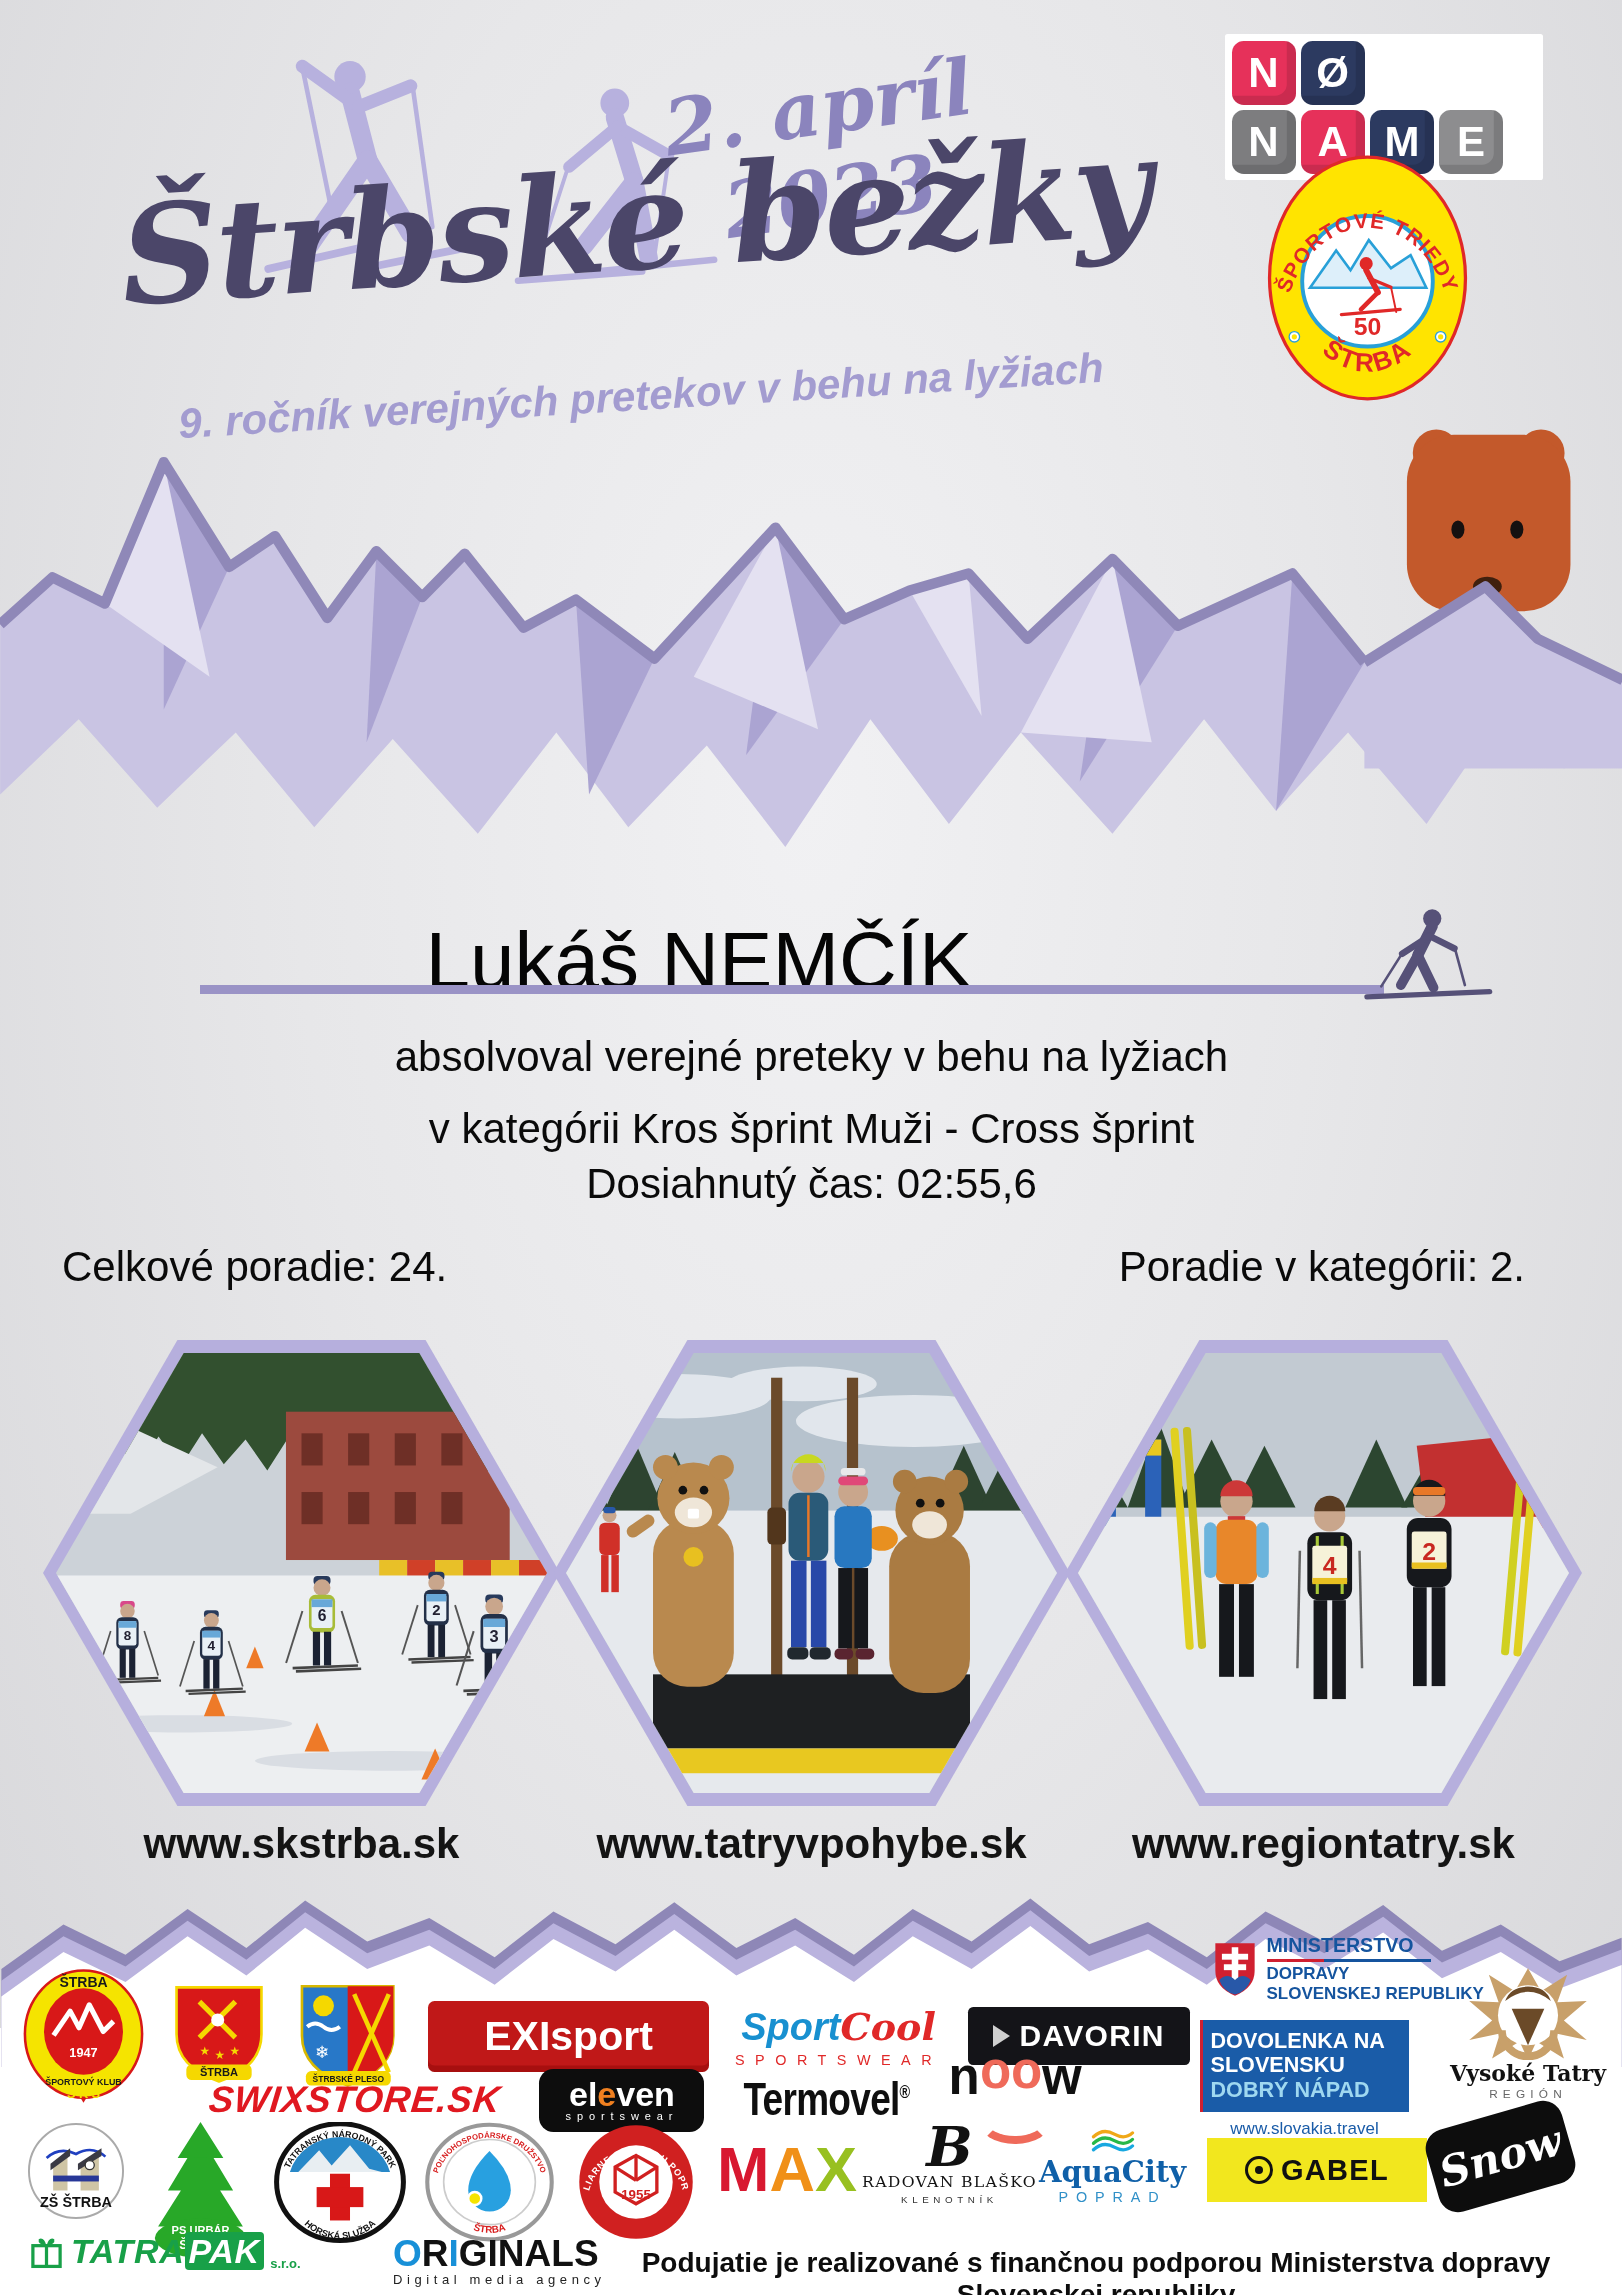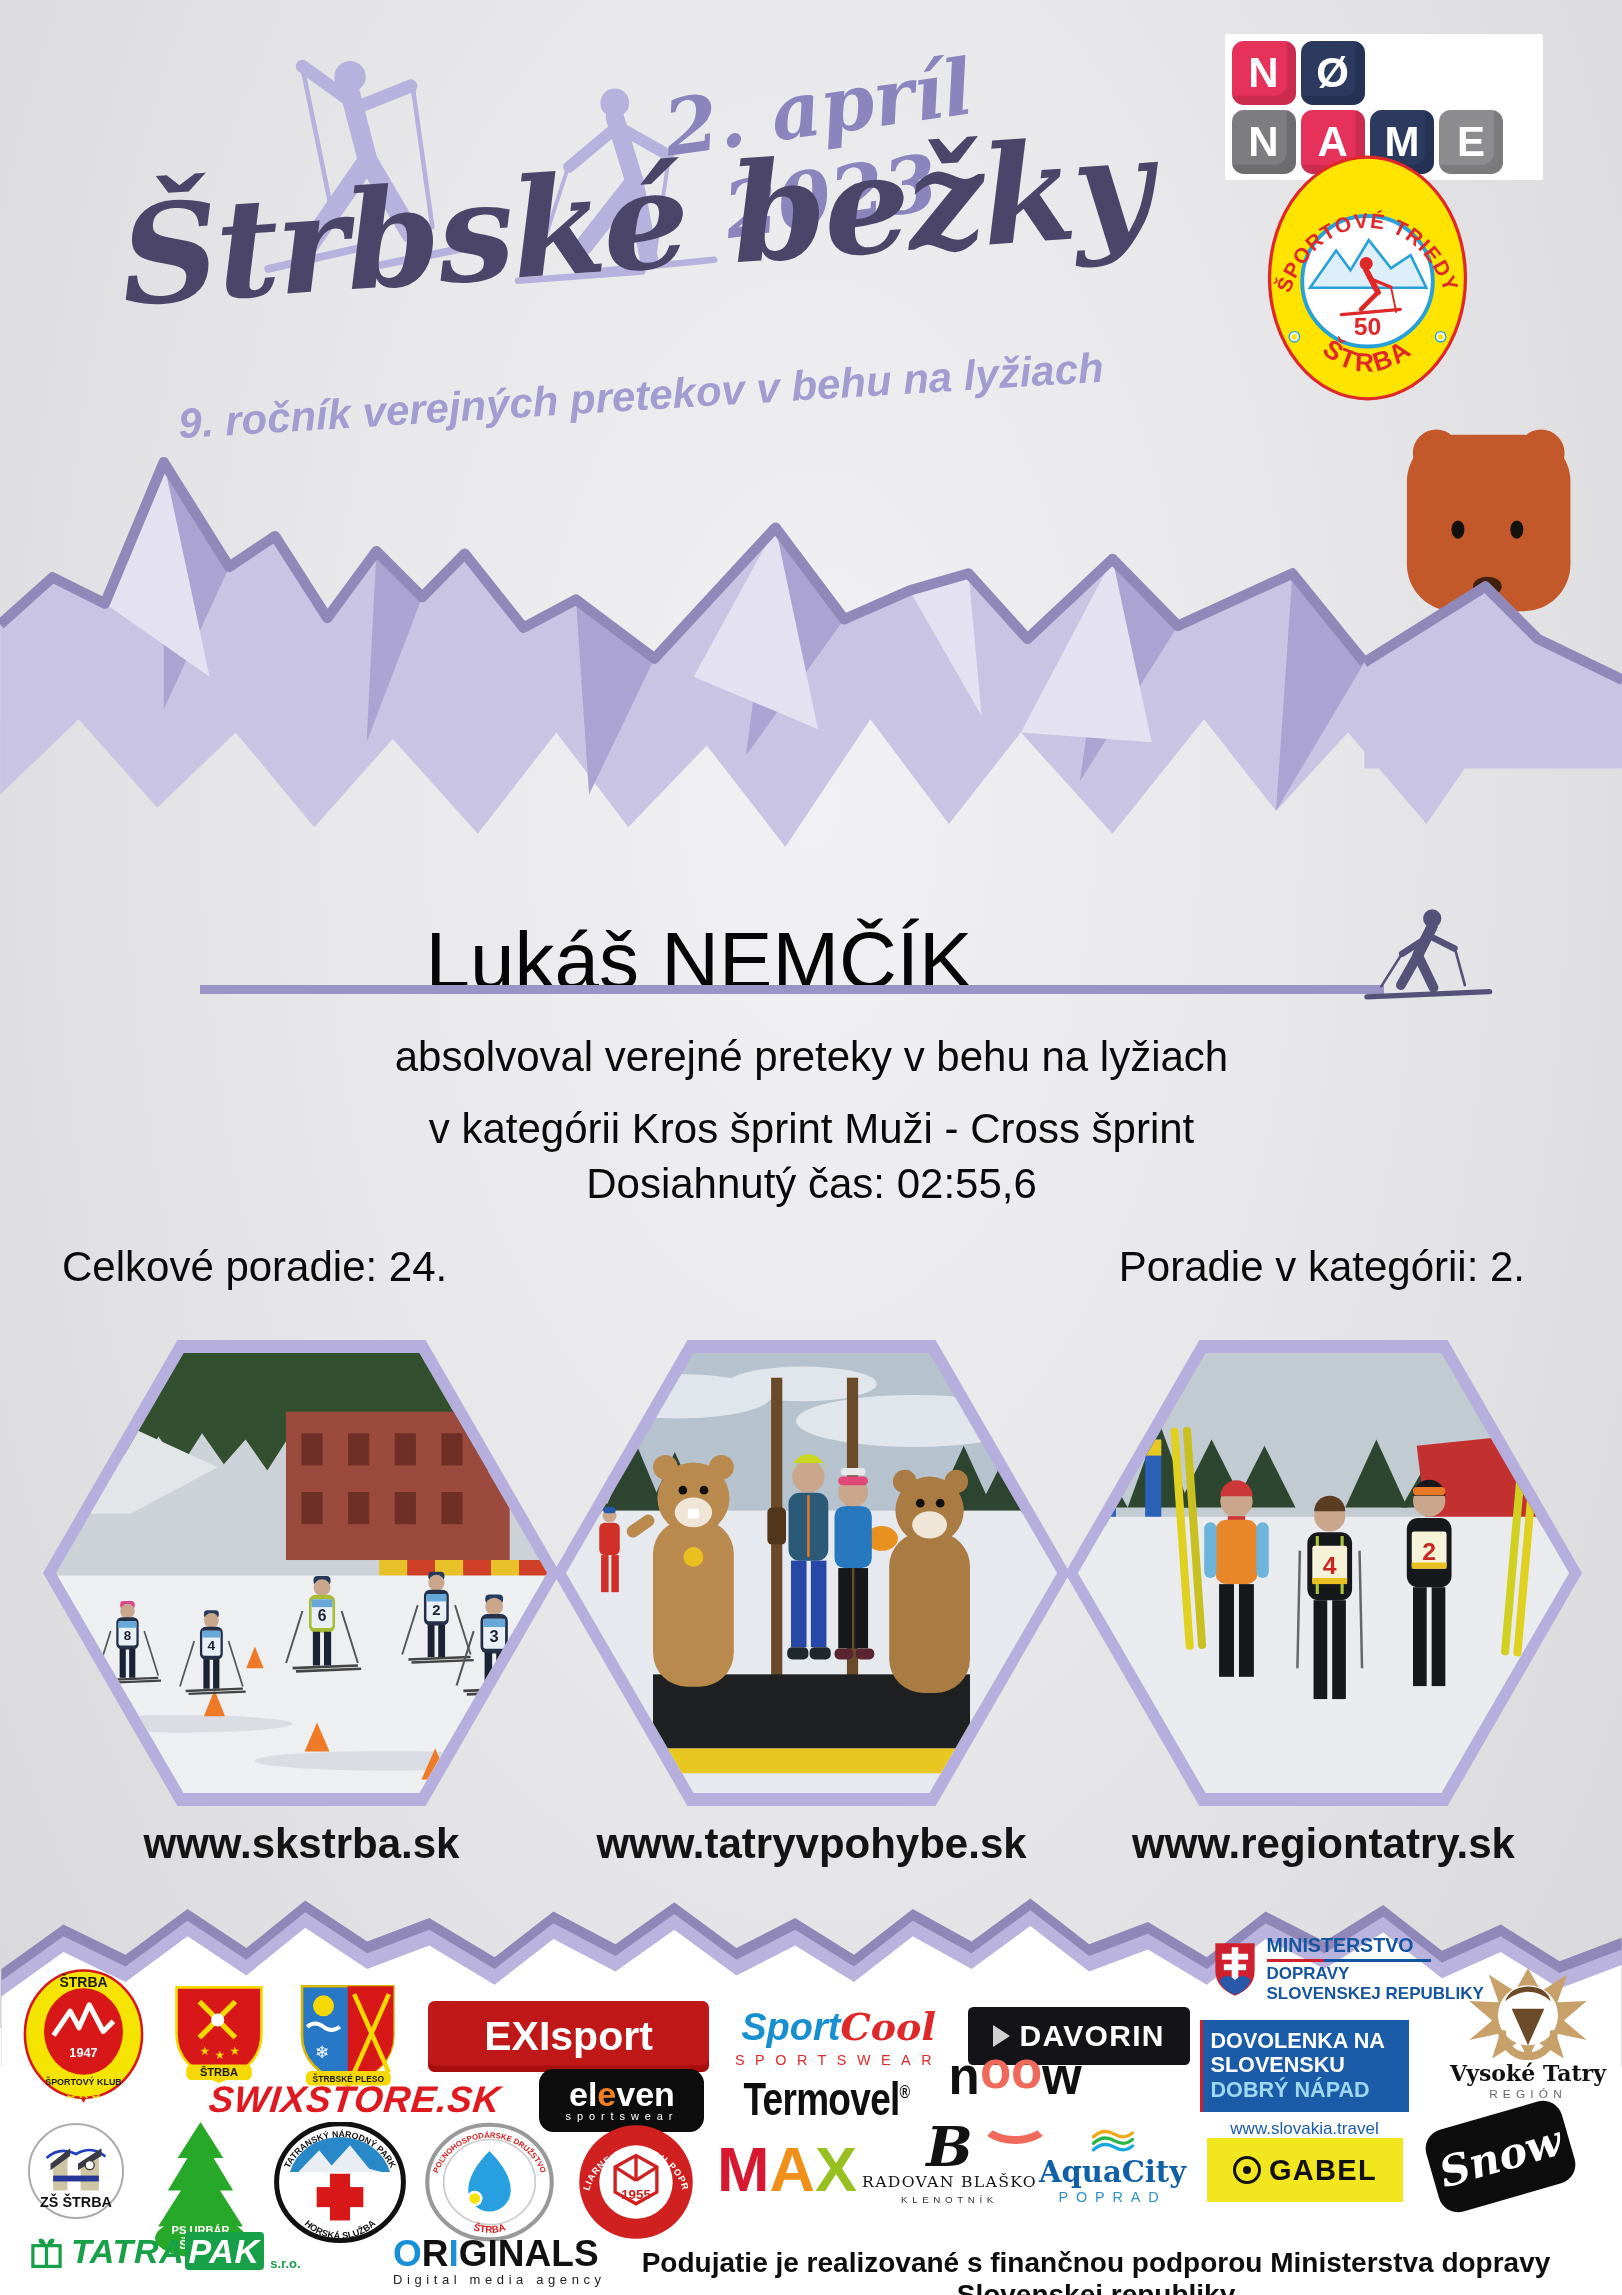--- a/index.html
+++ b/index.html
@@ -80,21 +80,21 @@
   .noow .oo{color:#ef6a5a;display:inline-block;transform:rotate(180deg);}
   .noow .smile{width:56px;height:29px;border:8.5px solid transparent;border-bottom:8.5px solid #ef6a5a;border-radius:50%;margin-top:1.3px;}
   .dovolenka{left:1209px;top:149px;width:191px;display:flex;flex-direction:column;align-items:center;}
   .dov-box{width:191px;background:#1a5ca8;border-left:3.9px solid #d02030;padding:9.2px 7.9px;}
   .dov-box div:nth-child(1),.dov-box div:nth-child(2){color:#fff;font-weight:bold;font-size:21.6px;line-height:24px;}
   .dov-box div:nth-child(3){color:#9fd8f0;font-weight:bold;font-size:21.6px;line-height:26px;}
   .dov-url{color:#1a5ca8;font-size:17px;margin-top:6.5px;}
   .goat{left:1443px;top:97px;width:170px;display:flex;flex-direction:column;align-items:center;}
   .goat-name{font-weight:bold;font-size:22px;color:#111;font-family:"DejaVu Serif",serif;}
   .goat-tag{font-size:11.8px;letter-spacing:5.2px;color:#666;margin-top:1.3px;}
-  .gabel{left:1207px;top:267px;width:196px;height:64px;background:#f2e71e;display:flex;align-items:center;justify-content:center;gap:7.9px;}
+  .gabel{left:1207px;top:267px;width:220px;height:64px;background:#f2e71e;display:flex;align-items:center;justify-content:center;gap:7.9px;}
   .gabel .tgt{width:22px;height:22px;border:3.9px solid #111;border-radius:50%;display:flex;align-items:center;justify-content:center;}
   .gabel .tgt i{width:7.9px;height:7.9px;background:#111;border-radius:50%;}
   .gabel span{font-weight:bold;font-size:29px;letter-spacing:1.3px;color:#111;}
   .snow{left:1430px;top:243px;width:141px;height:85px;background:#0d0d0d;border-radius:19.6px;
         transform:rotate(-16deg);display:flex;align-items:center;justify-content:center;}
   .snow span{font-family:"DejaVu Serif",serif;font-style:italic;font-weight:bold;font-size:42px;color:#fff;}
 
   .zs{width:105px;display:flex;flex-direction:column;align-items:center;}
   .max{display:flex;align-items:flex-end;font-weight:bold;font-size:63px;line-height:59px;margin-top:18.3px;}
   .max .m{color:#d81830;} .max .a{color:#f09018;} .max .x{color:#98c020;}

